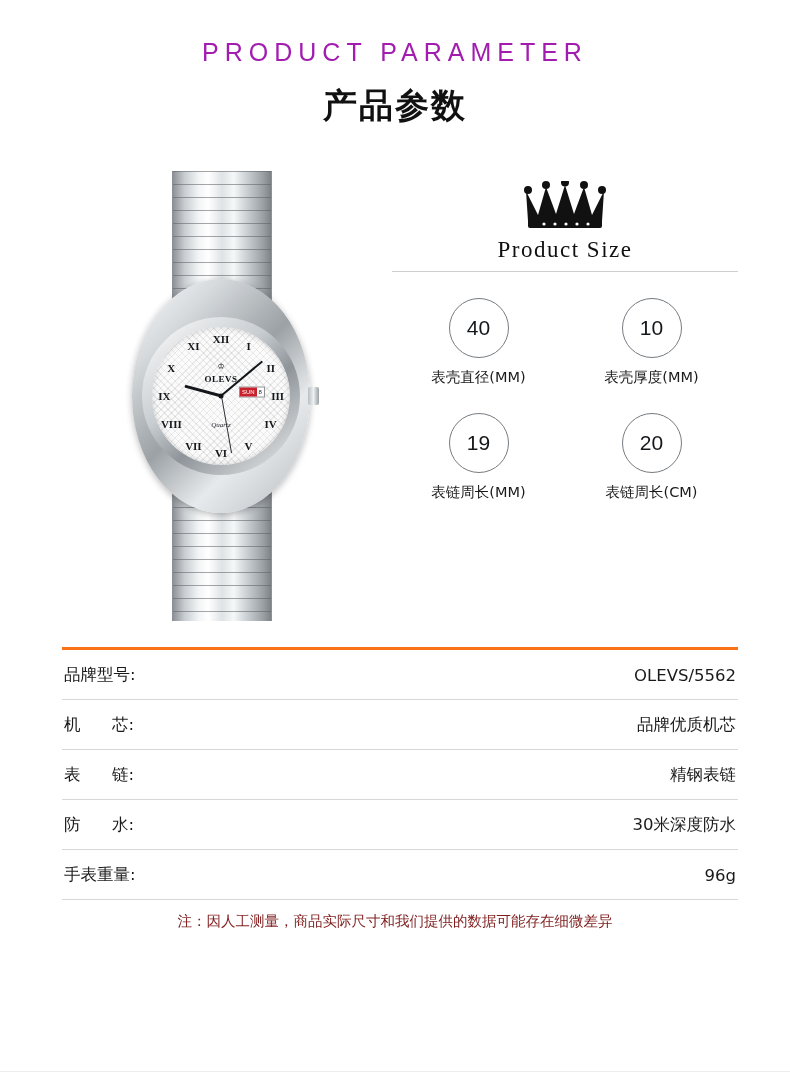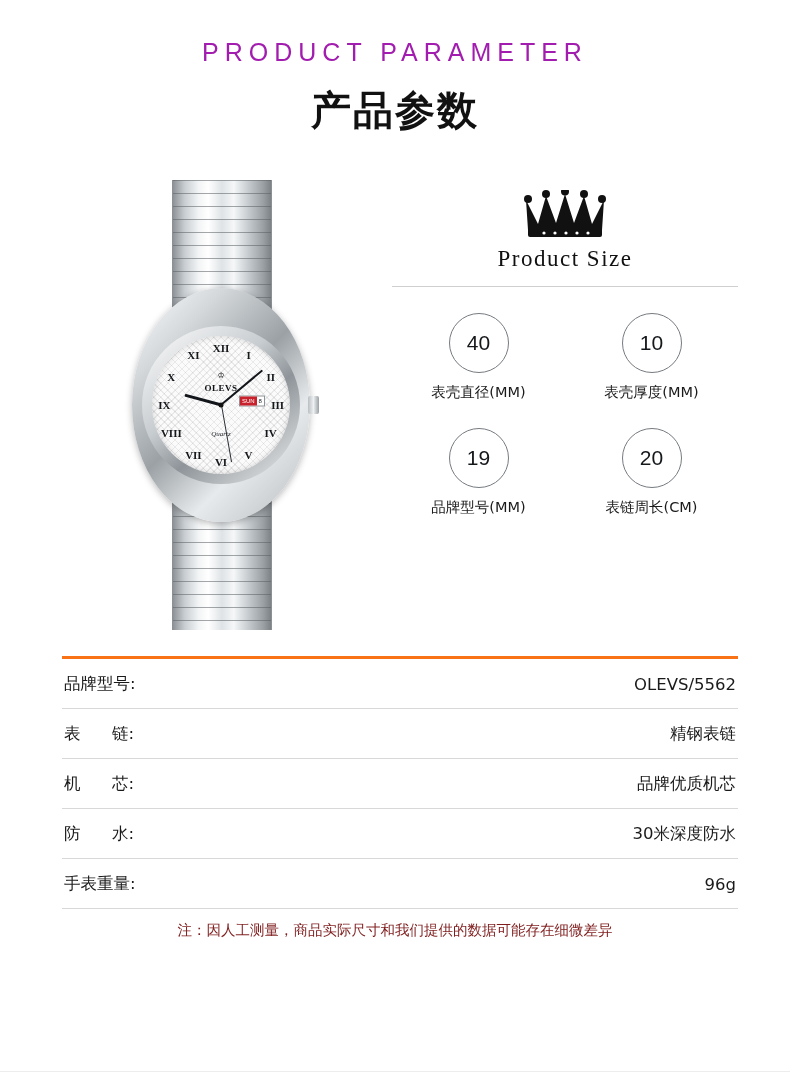--- a/index.html
+++ b/index.html
@@ -27,21 +27,21 @@
     padding-top: 38px;
   }
   .header-en {
     font-size: 25px;
     letter-spacing: 6px;
     color: #a21caf;
     font-family: "Liberation Sans", sans-serif;
     font-weight: 400;
   }
   .header-cn {
-    font-size: 40px;
+    font-size: 34px;
     font-weight: bold;
     letter-spacing: 2px;
     margin-top: 16px;
     color: #111111;
     font-family: "DejaVu Sans", sans-serif;
   }
 
   
   .content {
     display: flex;
@@ -213,21 +213,21 @@
     text-align: center;
     color: #111;
     margin-bottom: 4px;
   }
   .size-title {
     text-align: center;
     font-family: "Liberation Serif", serif;
     font-size: 23px;
     letter-spacing: 1.5px;
     color: #111;
-    padding-bottom: 14px;
+    padding-bottom: 8px;
     border-bottom: 1px solid #cfcfcf;
   }
   .circles {
     display: flex;
     flex-wrap: wrap;
     margin-top: 26px;
   }
   .circle-item {
     width: 50%;
     text-align: center;
@@ -371,42 +371,42 @@
         <div class="circle-item">
           <div class="circle">40</div>
           <div class="circle-label">表壳直径(MM)</div>
         </div>
         <div class="circle-item">
           <div class="circle">10</div>
           <div class="circle-label">表壳厚度(MM)</div>
         </div>
         <div class="circle-item">
           <div class="circle">19</div>
-          <div class="circle-label">品牌型号(MM)</div>
+          <div class="circle-label">表链周长(MM)</div>
         </div>
         <div class="circle-item">
           <div class="circle">20</div>
           <div class="circle-label">表链周长(CM)</div>
         </div>
       </div>
     </div>
   </div>
 
   <div class="spec-table">
     <div class="spec-row">
       <span class="spec-key">品牌型号:</span>
       <span class="spec-val">OLEVS/5562</span>
     </div>
     <div class="spec-row">
+      <span class="spec-key">机      芯:</span>
+      <span class="spec-val">品牌优质机芯</span>
+    </div>
+    <div class="spec-row">
       <span class="spec-key">表      链:</span>
       <span class="spec-val">精钢表链</span>
-    </div>
-    <div class="spec-row">
-      <span class="spec-key">机      芯:</span>
-      <span class="spec-val">品牌优质机芯</span>
     </div>
     <div class="spec-row">
       <span class="spec-key">防      水:</span>
       <span class="spec-val">30米深度防水</span>
     </div>
     <div class="spec-row">
       <span class="spec-key">手表重量:</span>
       <span class="spec-val">96g</span>
     </div>
   </div>

